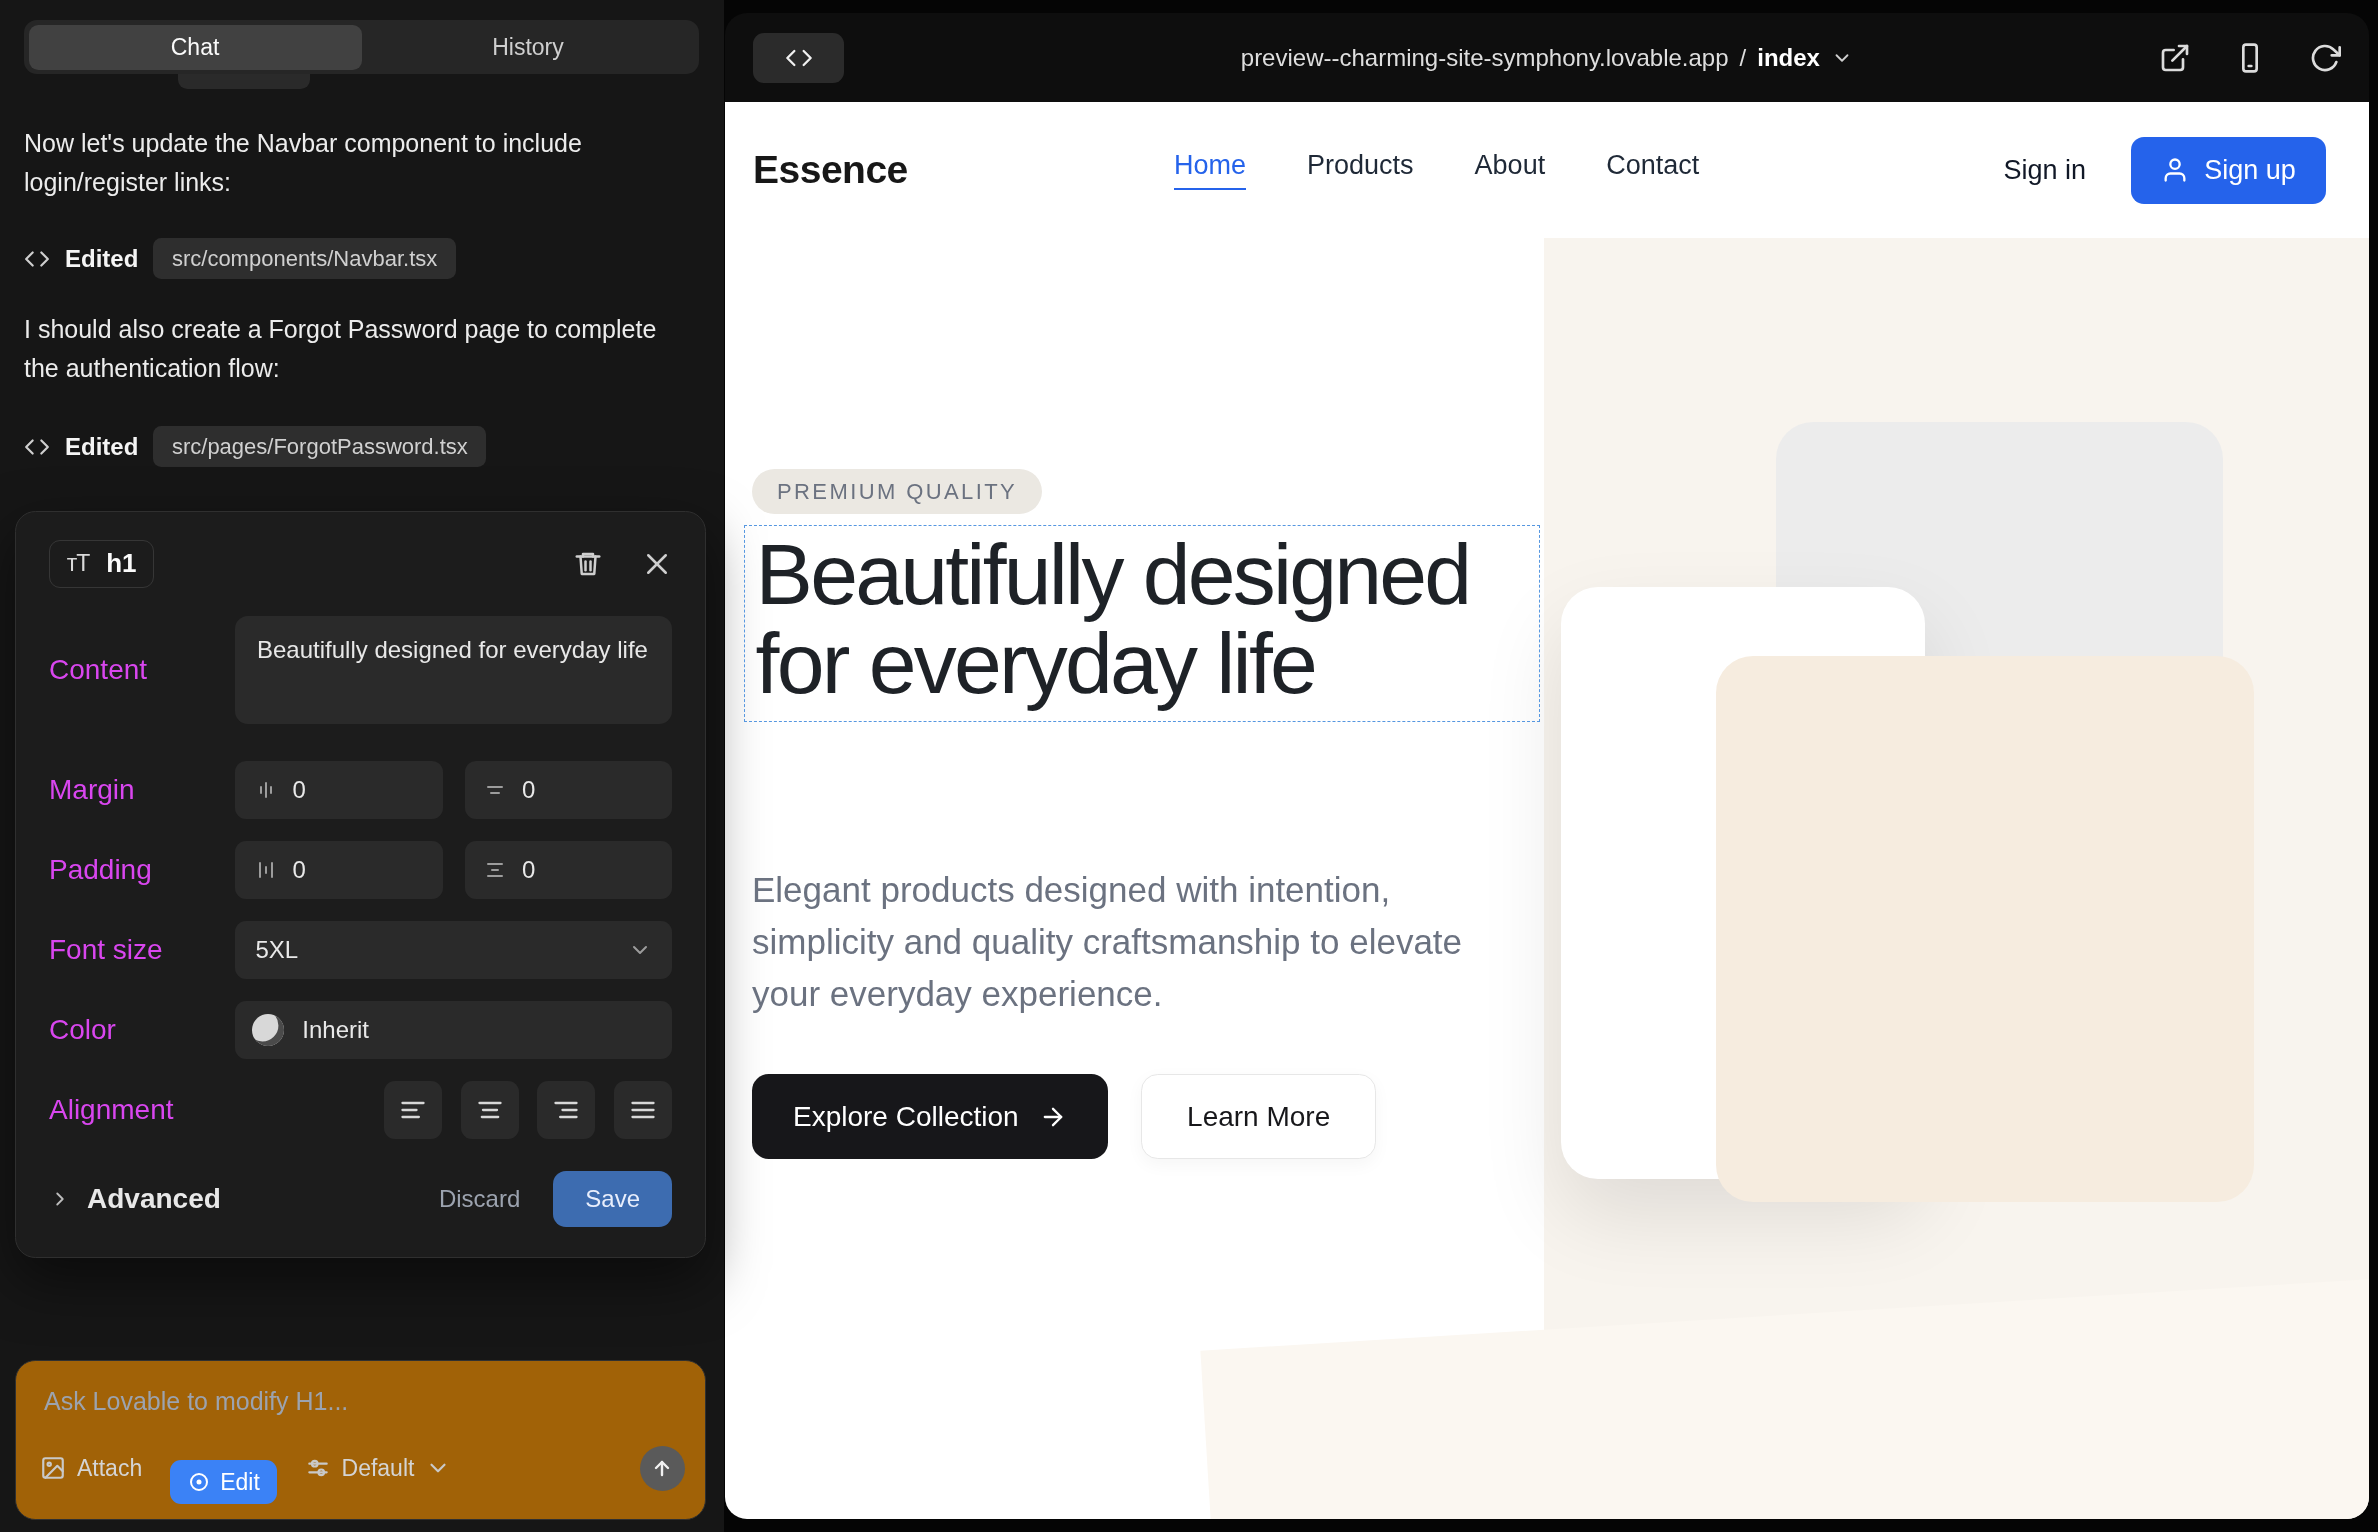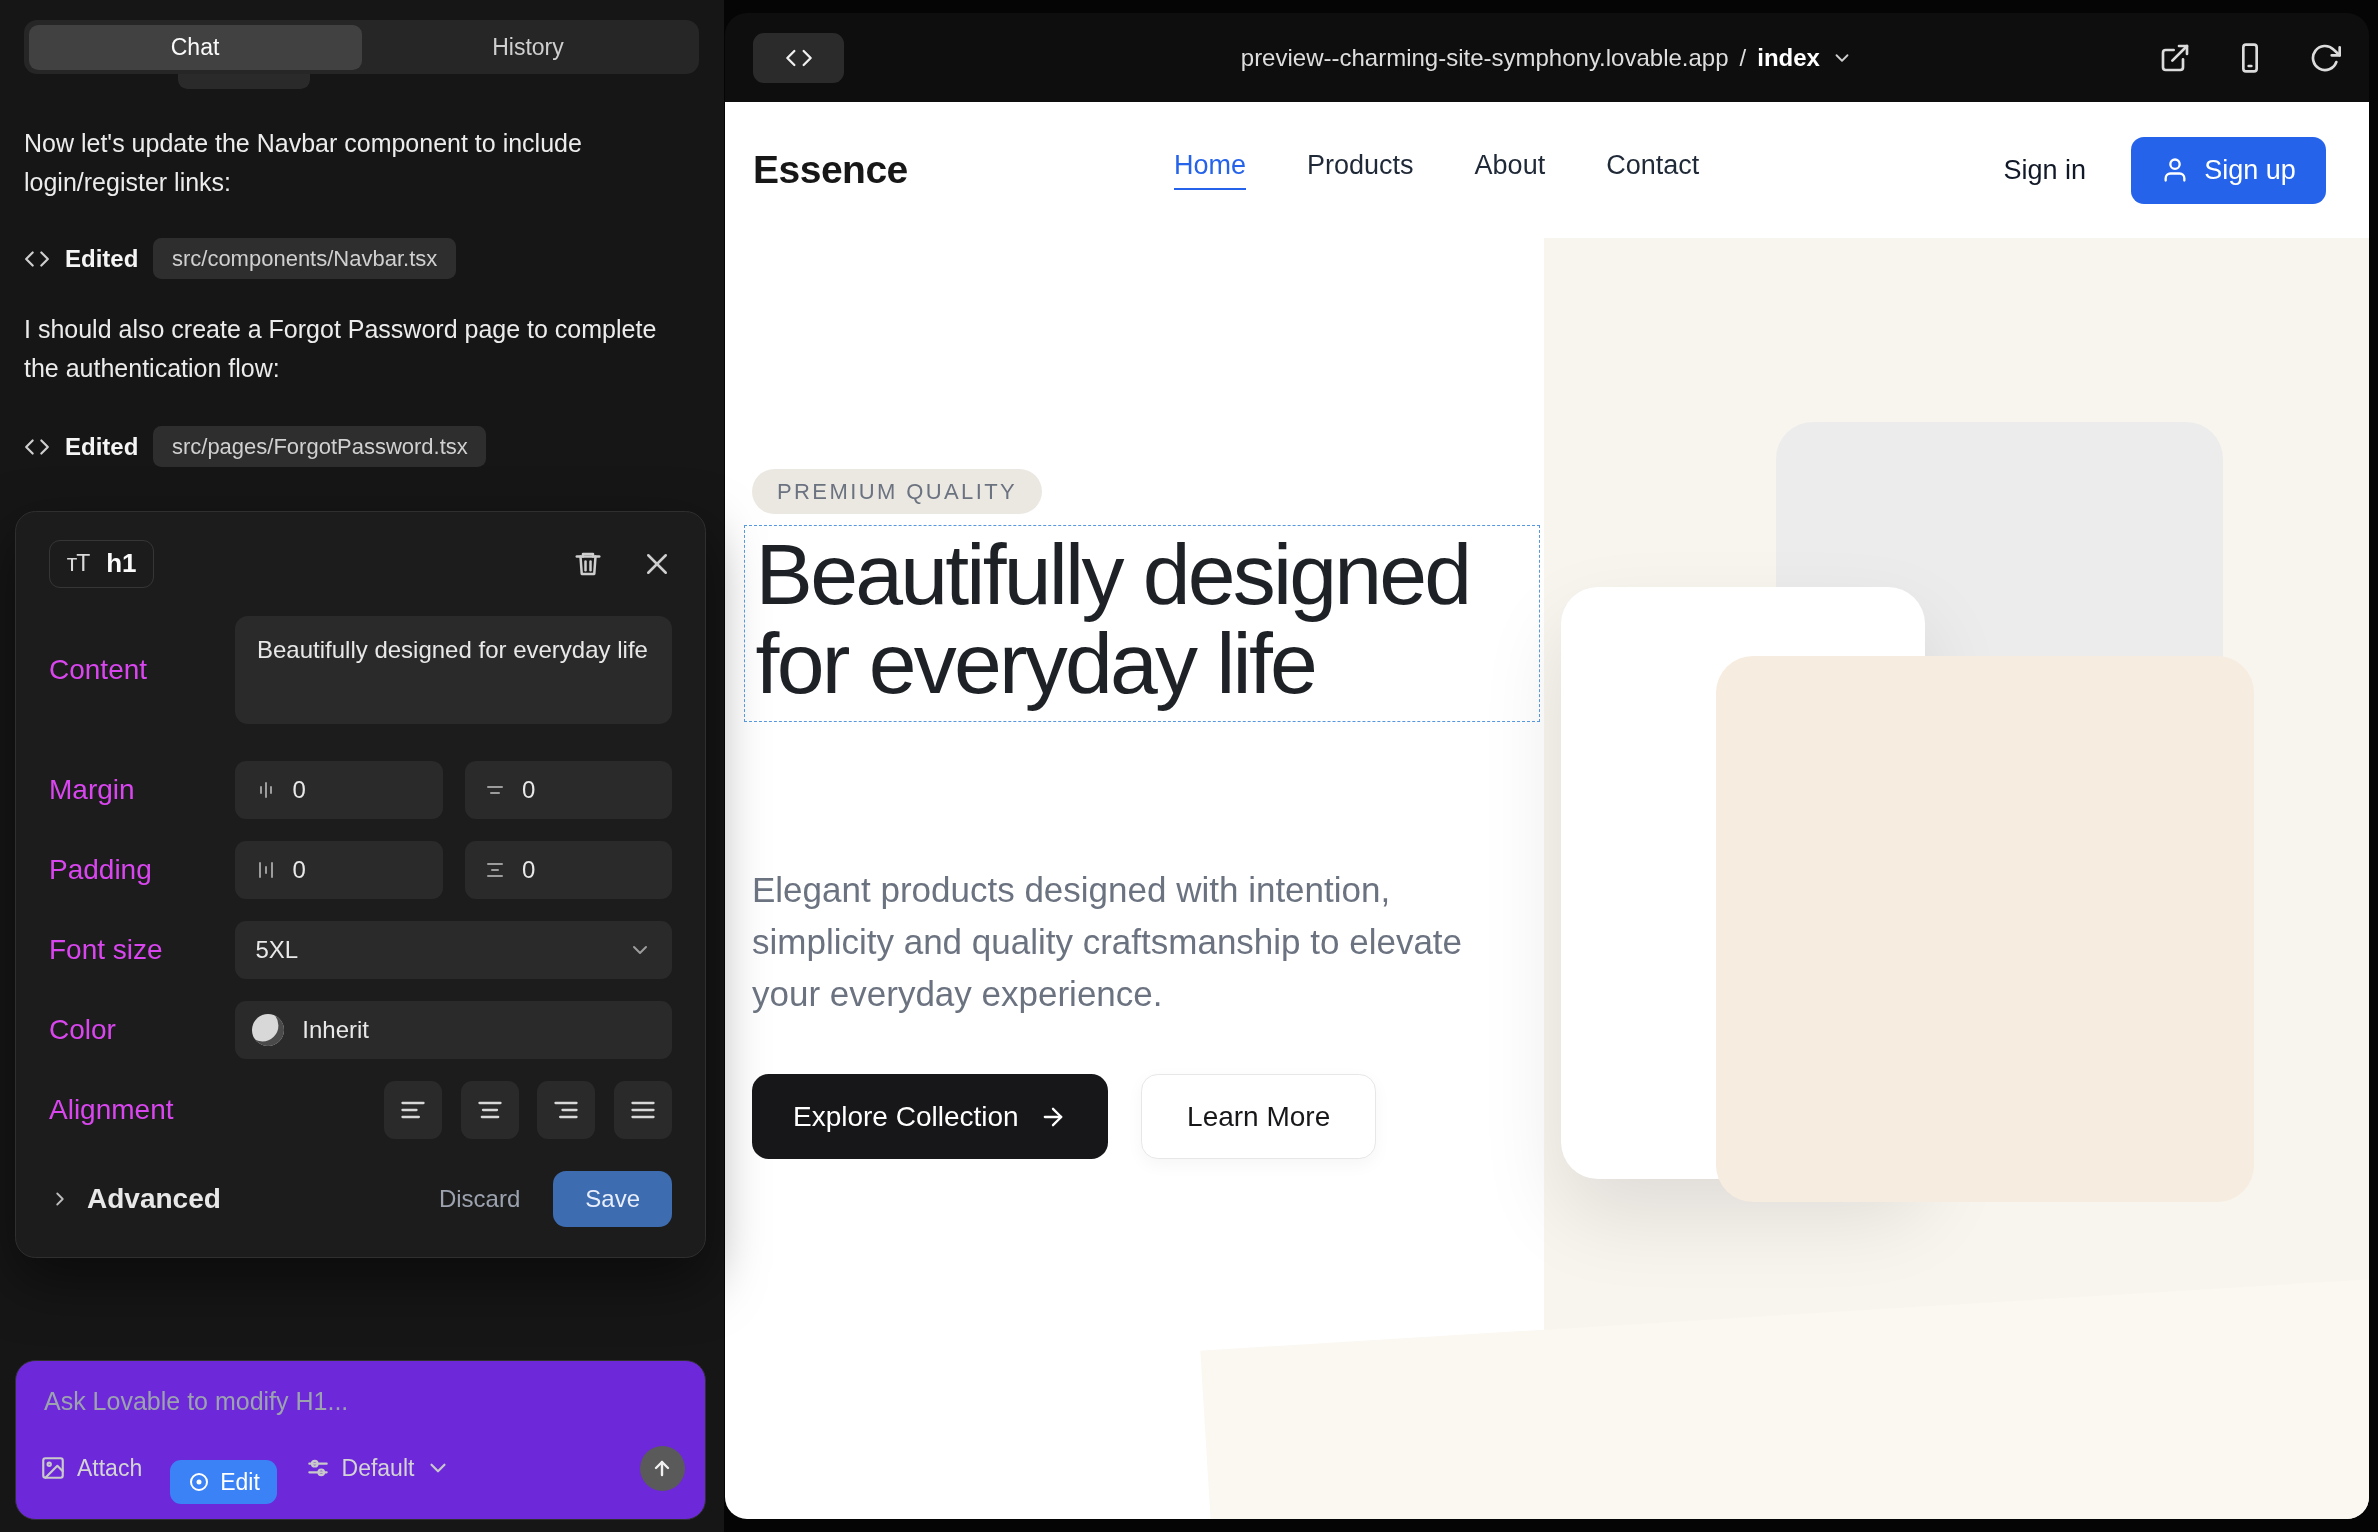--- a/index.html
+++ b/index.html
@@ -70,21 +70,21 @@
 
   .editor-footer { display:flex; align-items:center; justify-content:space-between; margin-top:32px; }
   .advanced { display:flex; align-items:center; gap:16px; color:#e8e8e8; font-size:28px; font-weight:600; cursor:pointer; }
   .advanced svg { width:22px; height:22px; color:#bdbdbd; }
   .footer-right { display:flex; align-items:center; gap:33px; }
   .discard-btn { color:#9ca3af; font-size:24px; cursor:pointer; }
   .save-btn { background:#3d6cb0; color:#e8eefc; font-size:24px; border:none; border-radius:13px;
               padding:14px 32px; cursor:pointer; }
 
   
-  .composer { position:absolute; left:15px; top:1360px; width:691px; height:160px; background:#6d28d9;
+  .composer { position:absolute; left:15px; top:1360px; width:691px; height:160px; background:#a16207;
               border:0.9px solid #303030; border-radius:20.4px; z-index:2; }
   .composer-input { position:absolute; left:28px; top:26px; width:557px; background:transparent; border:none;
                     outline:none; color:#e5e5e5; font-size:25px; font-family:"Liberation Sans", sans-serif; }
   .composer-input::placeholder { color:#9ca3af; opacity:1; }
   .composer-bar { position:absolute; left:24px; right:20.4px; bottom:15px; display:flex; align-items:center; }
   .composer-left { display:flex; align-items:center; gap:28px;justify-content:center; }
   .chip { display:flex; align-items:center; gap:11px; color:#d4d4d4; font-size:23px; cursor:pointer; }
   .chip svg { width:26px; height:26px; color:#c9c9c9; }
   .edit-pill { display:flex; align-items:center; gap:9.3px; background:#3b82f6; color:#fff; font-size:23px;
                border-radius:11px; padding:8.3px 16.7px; cursor:pointer;margin-top:28px; }

